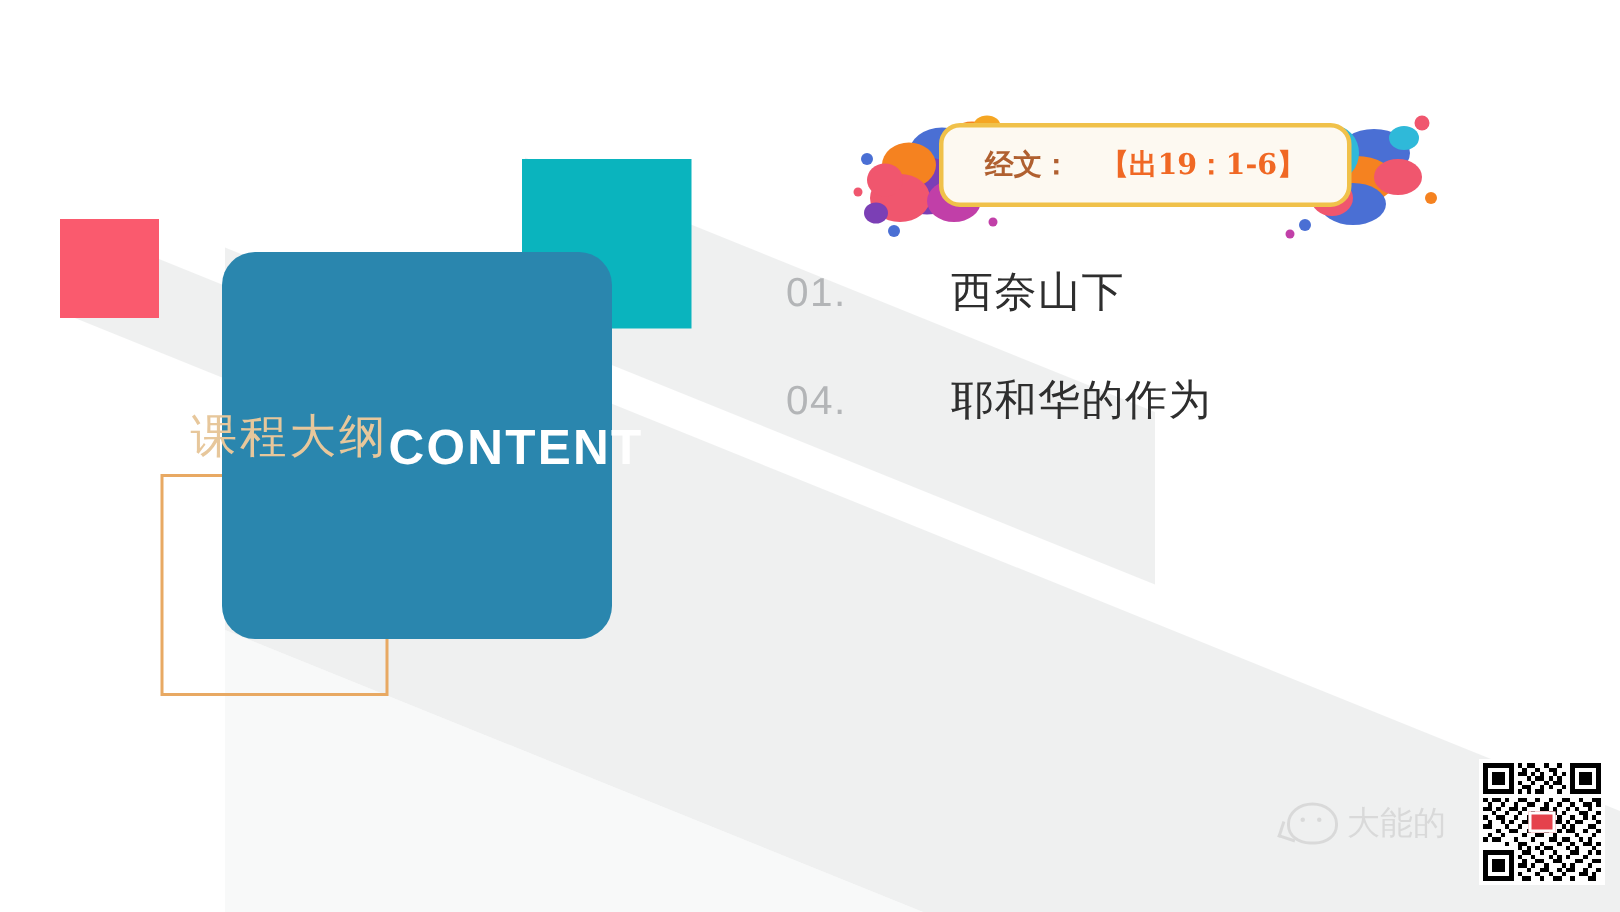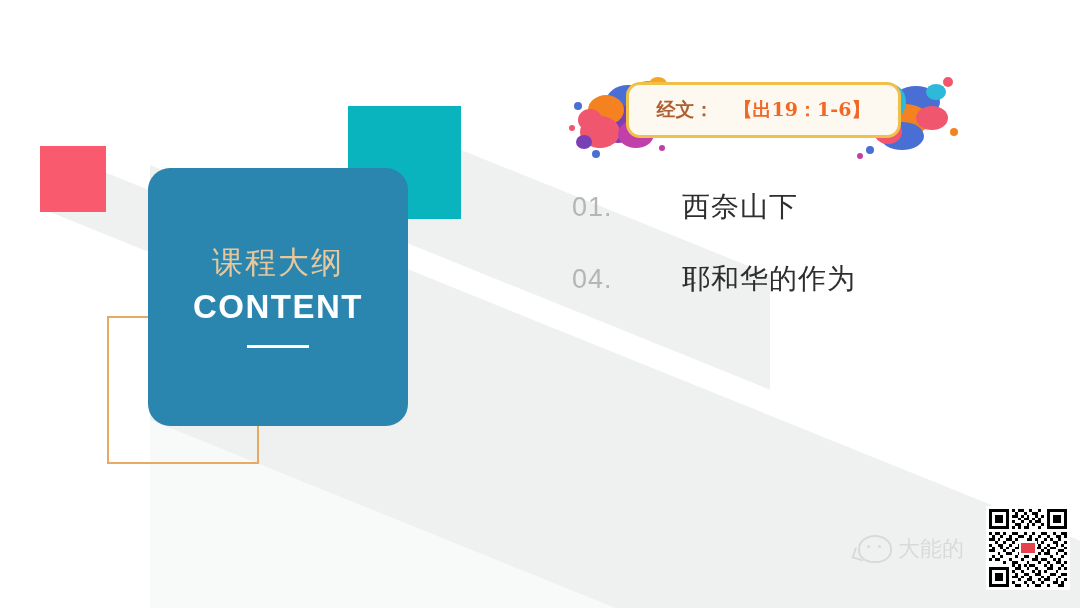--- a/index.html
+++ b/index.html
@@ -115,21 +115,21 @@
   
   .content-card {
     position: absolute;
     left: 148px;
     top: 168px;
     width: 260px;
     height: 258px;
     background: #2a86ae;
     border-radius: 22px;
     display: flex;
-    flex-direction: column;
+    flex-direction: row;
     align-items: center;
     justify-content: center;
   }
   .card-cn {
     color: #e7c79b;
     font-family: "DejaVu Serif", "Liberation Serif", serif;
     font-size: 31px;
     letter-spacing: 2px;
     line-height: 1;
     margin-bottom: 12px;
@@ -181,23 +181,22 @@
   }
   .banner-label { color: #b06030; }
   .banner-ref   { color: #f06824; margin-left: 20px; }
 
   .splat { position: absolute; z-index: 1; }
 
   
   .outline {
     position: absolute;
     left: 524px;
-    top: 188px;
+    top: 176px;
     width: 470px;
-    margin-left: 48px;
   }
   .outline-row {
     display: flex;
     align-items: baseline;
     height: 72px;
   }
   .row-num {
     width: 110px;
     color: #b3b5b7;
     font-size: 27px;

